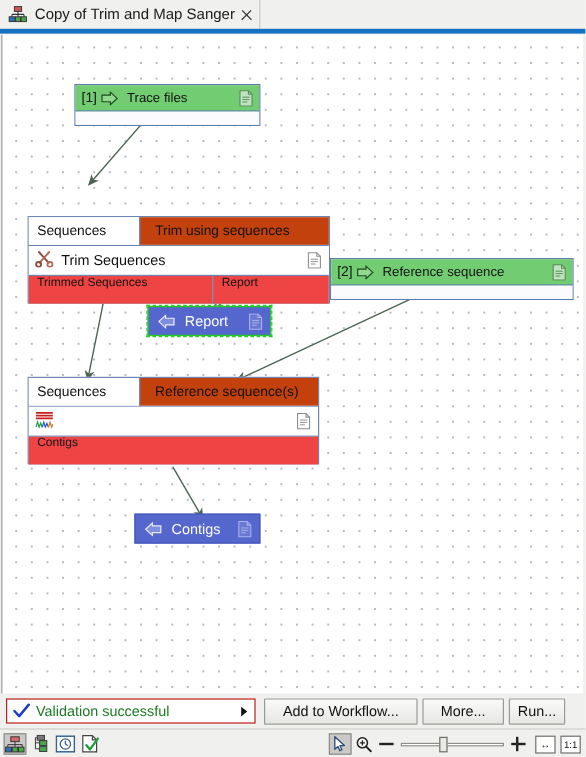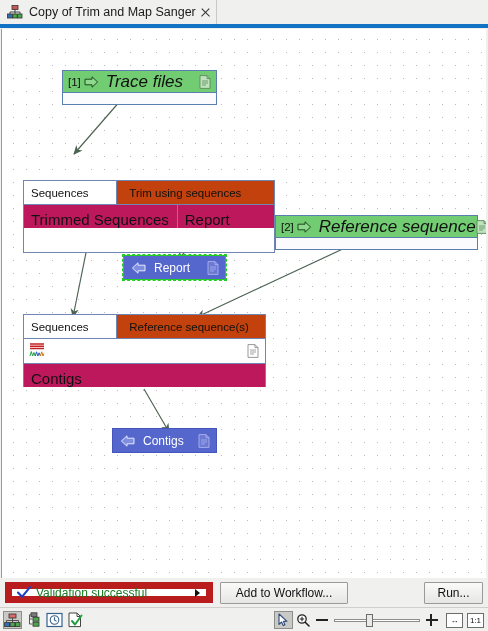--- a/index.html
+++ b/index.html
@@ -53,21 +53,21 @@
   
   .in-node{
     border:1px solid #5a7fae;background:#ffffff;
   }
   .in-node .bar{
     height:22px;background:#72cc72;border-bottom:1px solid #5a7fae;
     display:flex;align-items:center;padding:0 5px;box-sizing:border-box;
   }
   .in-node .foot{height:11px;background:#fbfbfe;}
   .idx{font-size:11.5px;color:#111;margin-right:2px;}
-  .lbl-dark{font-size:17px;color:#111;white-space:nowrap;font-style:italic;}
+  .lbl-dark{font-size:11px;color:#111;white-space:nowrap;}
   .nodetext{flex:1 1 auto;}
 
   
   .arrow-r{width:15px;height:12px;margin:0 7px 0 1px;flex:0 0 auto;}
   .arrow-l{width:15px;height:12px;margin:0 8px 0 2px;flex:0 0 auto;}
 
   
   .doc{width:12px;height:14px;flex:0 0 auto;margin-left:auto;}
 
   
@@ -80,58 +80,58 @@
   .port.white{background:#ffffff;}
   .port.lav{background:#c2410c;padding-left:12px;}
   .port.divl{border-left:1px solid #6f86b4;}
   .body{
     display:flex;align-items:center;height:25px;padding:0 6px 0 5px;
     box-sizing:border-box;background:#ffffff;border-bottom:1px solid #6f86b4;
   }
   .body .name{font-size:12px;color:#111;white-space:nowrap;margin-left:6px;}
   .outs{display:flex;height:23px;}
   .out{
-    display:flex;align-items:flex-end;padding:0 7px;box-sizing:border-box;
-    font-size:15px;color:#111;white-space:nowrap;height:100%;background:#be185d;
+    display:flex;align-items:flex-start;padding:0 7px;box-sizing:border-box;
+    font-size:10px;color:#111;white-space:nowrap;height:100%;background:#ef4444;
   }
   .out.divl{border-left:1px solid #6f86b4;}
 
   
   .out-node{
     background:#5566cc;border:1px solid #4455bb;
     display:flex;align-items:center;padding:0 6px 0 5px;box-sizing:border-box;
   }
   .out-node.sel{
     outline:1.5px dashed #22cc22;outline-offset:0px;
     border:1px solid #22cc22;
   }
   .out-node .name{font-size:12px;color:#ffffff;white-space:nowrap;}
 
   
   .botbar{position:absolute;left:0;top:578px;width:488px;height:29px;background:#f0f0ef;}
   .valid{
     position:absolute;left:5px;top:4px;width:208px;height:21px;
-    background:#ffffff;border:7px solid #b91c1c;
+    background:#ffffff;border:1px solid #b91c1c;
     display:flex;align-items:center;padding:0 4px 0 5px;box-sizing:border-box;
   }
   .check{width:14px;height:13px;flex:0 0 auto;margin-right:5px;}
   .valid .txt{font-size:12px;color:#1a7a23;flex:1 1 auto;}
   .tri{width:0;height:0;border-left:5px solid #111;border-top:4px solid transparent;border-bottom:4px solid transparent;flex:0 0 auto;margin-right:2px;}
 
   .btn{
     position:absolute;top:4px;height:22px;
     background:linear-gradient(#fafafa,#e6e6e3);
     border:1px solid #9a9a9a;border-radius:1px;
     font-family:"Liberation Sans",sans-serif;font-size:12px;color:#111;
     display:flex;align-items:center;justify-content:center;cursor:pointer;
     box-sizing:border-box;
   }
   #btn-add{left:220px;width:128px;}
   #btn-more{left:352px;width:68px;}
-  #btn-run{left:424px;width:59px;text-align:right;}
+  #btn-run{left:424px;width:47px;text-align:right;}
 
   
   .statusbar{position:absolute;left:0;top:607px;width:488px;height:24px;background:#f0f0ef;border-top:1px solid #cfcfcb;}
   .sicon{position:absolute;top:3px;width:19px;height:18px;cursor:pointer;}
   .sicon.pressed{background:#c9c9c6;border:1px solid #8d8d8a;box-sizing:border-box;}
   #si1{left:3px;}
   #si2{left:26px;}
   #si3{left:45px;}
   #si4{left:66px;}
 
@@ -212,20 +212,38 @@
 
     <div class="node proc" style="left:21px;top:151px;width:252px;height:73px;">
       <div class="ports">
         <div class="port white" style="width:93px;">
           <span>Sequences</span>
         </div>
         <div class="port lav divl" style="width:159px;">
           <span>Trim using sequences</span>
         </div>
       </div>
+      <div class="body">
+        <span class="scissors">
+          <svg viewBox="0 0 16 15" width="16" height="15">
+            <path d="M3,1.5 L12,11.5" stroke="#8a4a3a" stroke-width="1.6" fill="none"></path>
+            <path d="M12.5,1.5 L3.5,11.5" stroke="#b06a55" stroke-width="1.6" fill="none"></path>
+            <circle cx="3.2" cy="12.3" r="2.1" fill="none" stroke="#8a4a3a" stroke-width="1.5"></circle>
+            <circle cx="12.6" cy="12.3" r="2.1" fill="none" stroke="#b06a55" stroke-width="1.5"></circle>
+          </svg>
+        </span>
+        <span class="name nodetext">Trim Sequences</span>
+        <span class="doc">
+          <svg viewBox="0 0 12 14" width="12" height="14">
+            <path d="M1,0.6 L8,0.6 L11,3.6 L11,13.4 L1,13.4 Z" fill="#ffffff" stroke="#8c8c8c" stroke-width="0.9"></path>
+            <path d="M8,0.6 L8,3.6 L11,3.6" fill="none" stroke="#8c8c8c" stroke-width="0.9"></path>
+            <path d="M3,6 H9 M3,8 H9 M3,10 H7" stroke="#8c8c8c" stroke-width="0.8"></path>
+          </svg>
+        </span>
+      </div>
       <div class="outs">
         <div class="out" style="width:154px;">
           <span>Trimmed Sequences</span>
         </div>
         <div class="out divl" style="width:98px;">
           <span>Report</span>
         </div>
       </div>
     </div>
 
@@ -320,20 +338,21 @@
     <div class="valid">
       <span class="check">
         <svg viewBox="0 0 14 13" width="14" height="13">
           <path d="M1,6.5 L5,10.8 L13,1.2" fill="none" stroke="#1b3fc4" stroke-width="2.1" stroke-linecap="round" stroke-linejoin="round"></path>
         </svg>
       </span>
       <span class="txt">Validation successful</span>
       <span class="tri"></span>
     </div>
     <button class="btn" id="btn-add">Add to Workflow...</button>
+    <button class="btn" id="btn-more">More...</button>
     <button class="btn" id="btn-run">Run...</button>
   </div>
 
   <div class="statusbar">
 
     <span class="sicon pressed" id="si1">
       <svg viewBox="0 0 17 16" width="17" height="16" style="display:block;margin:1px auto;">
         <rect x="5" y="1" width="7" height="4" fill="#d96a6a" stroke="#333" stroke-width="0.8"></rect>
         <path d="M8.5 5 L8.5 7.5 M2.5 7.5 H14.5 M2.5 7.5 V9.5 M8.5 7.5 V9.5 M14.5 7.5 V9.5" stroke="#333" stroke-width="0.8" fill="none"></path>
         <rect x="0.6" y="9.6" width="5" height="4" fill="#2d6fb5" stroke="#333" stroke-width="0.8"></rect>

